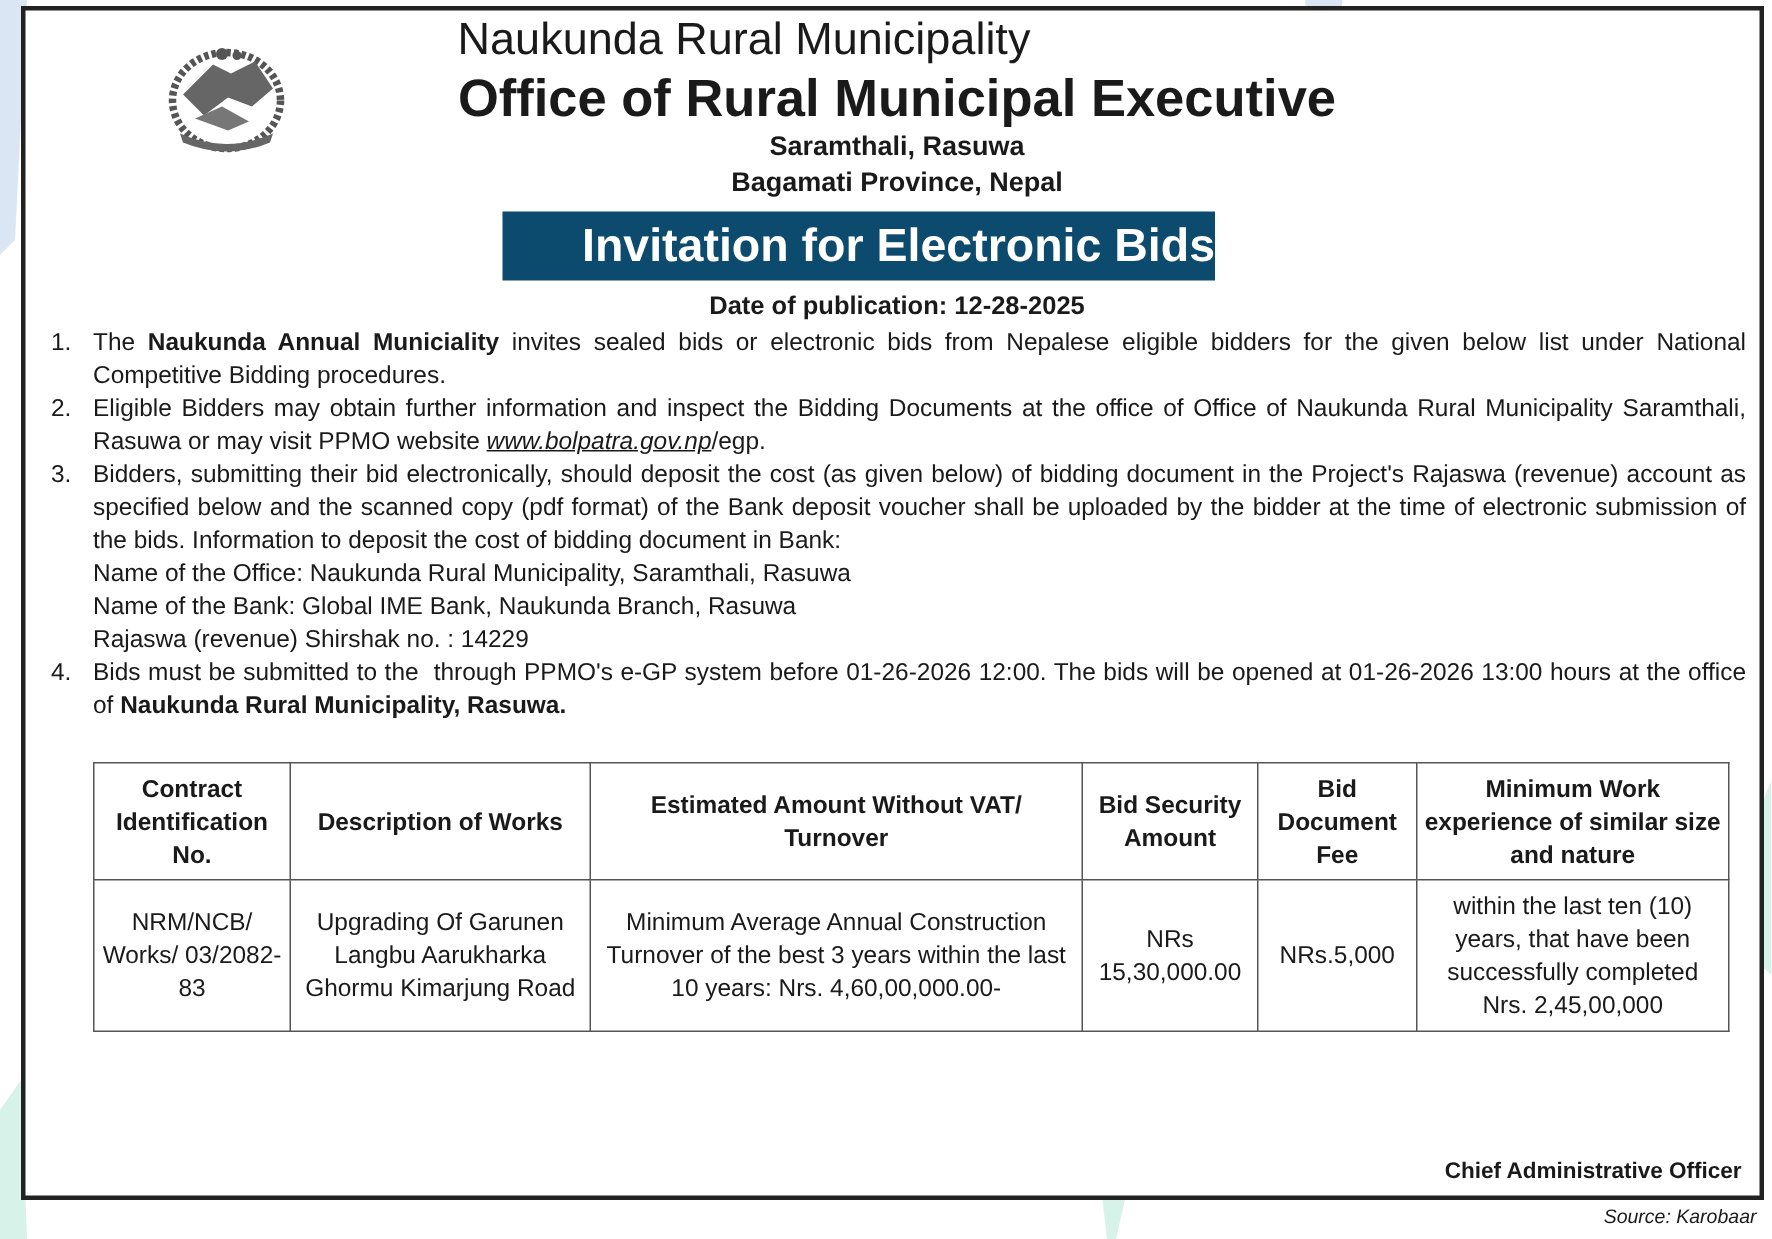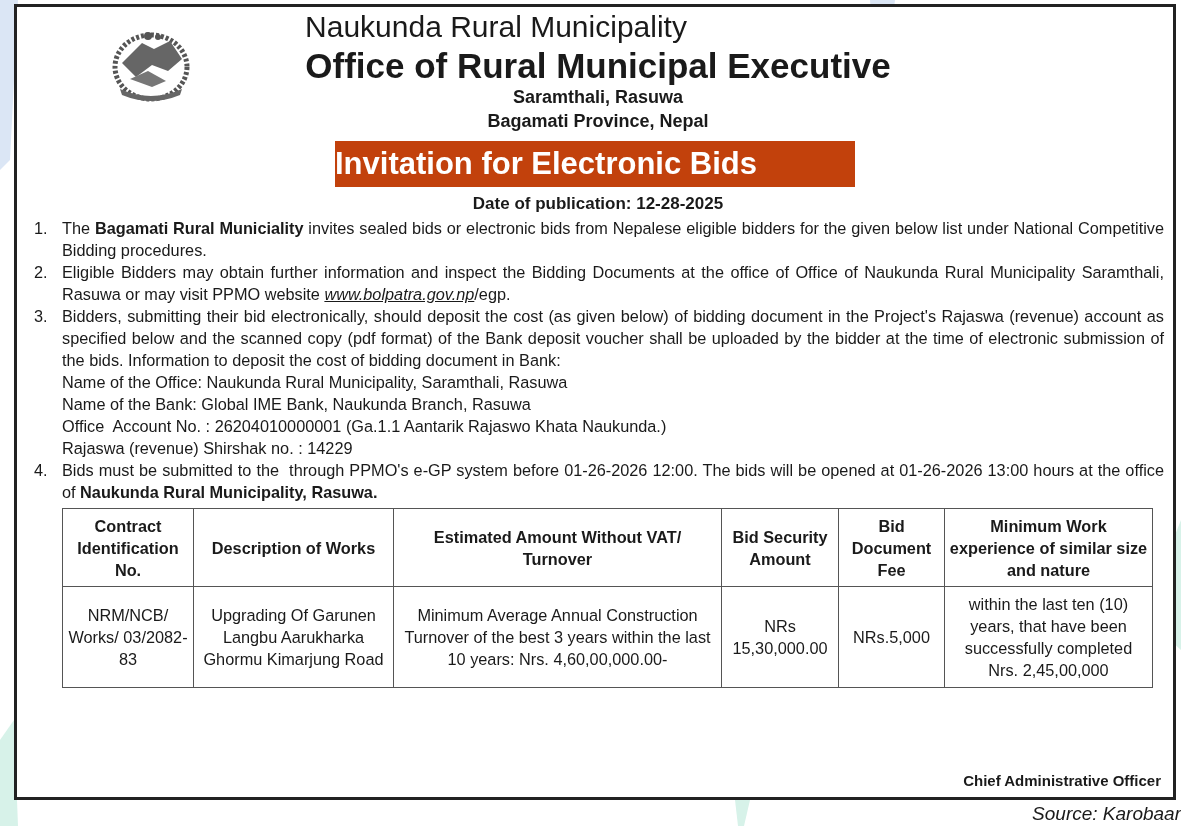--- a/index.html
+++ b/index.html
@@ -49,25 +49,25 @@
       font-size: 18px; font-weight: bold; text-align: center;
     }
     .h-line4 {
       position: absolute;
       left: 0; width: 1196px; top: 111px;
       font-size: 18px; font-weight: bold; text-align: center;
     }
     .title-bar {
       position: absolute;
       left: 335px; top: 141px;
-      width: 520px; height: 46px;
-      background: #c2410c;
+      width: 475px; height: 46px;
+      background: #0c4a6e;
       color: #fff;
       font-size: 31px; font-weight: bold;
-      text-align: left;
+      text-align: right;
       line-height: 46px;
     }
     .pubdate {
       position: absolute;
       left: 0; width: 1196px; top: 194px;
       font-size: 17px; font-weight: bold; text-align: center;
     }
     .body-text {
       position: absolute;
       left: 30px;
@@ -115,23 +115,23 @@
     .bidtable tr.r2 td { height: 96px; }
     .signature {
       position: absolute;
       right: 20px;
       top: 772px;
       font-size: 15px;
       font-weight: bold;
     }
     .source {
       position: absolute;
-      right: 0;
+      right: 10px;
       top: 803px;
-      font-size: 19px;
+      font-size: 13px;
       font-style: italic;
     }
     .wm {
       position: absolute;
       pointer-events: none;
     }
   </style>
 </head>
 <body>
 
@@ -158,32 +158,31 @@
 <div class="h-line2">Office of Rural Municipal Executive</div>
 <div class="h-line3">Saramthali, Rasuwa</div>
 <div class="h-line4">Bagamati Province, Nepal</div>
 
 <div class="title-bar">Invitation for Electronic Bids</div>
 <div class="pubdate">Date of publication: 12-28-2025</div>
 
 <div class="body-text">
   <div class="para justify">
     <span class="num">1.</span>
-    <span>The </span><b>Bagamati Rural Municiality</b><span> invites sealed bids or electronic bids from Nepalese eligible bidders for the given below list under National Competitive Bidding procedures.</span>
+    <span>The </span><b>Naukunda Annual Municiality</b><span> invites sealed bids or electronic bids from Nepalese eligible bidders for the given below list under National Competitive Bidding procedures.</span>
   </div>
   <div class="para justify">
     <span class="num">2.</span>
     <span>Eligible Bidders may obtain further information and inspect the Bidding Documents at the office of Office of Naukunda Rural Municipality Saramthali, Rasuwa or may visit PPMO website </span><span class="link">www.bolpatra.gov.np</span><span>/egp.</span>
   </div>
   <div class="para">
     <span class="num">3.</span>
     <div class="justify">Bidders, submitting their bid electronically, should deposit the cost (as given below) of bidding document in the Project's Rajaswa (revenue) account as specified below and the scanned copy (pdf format) of the Bank deposit voucher shall be uploaded by the bidder at the time of electronic submission of the bids. Information to deposit the cost of bidding document in Bank:</div>
     <div>Name of the Office: Naukunda Rural Municipality, Saramthali, Rasuwa</div>
     <div>Name of the Bank: Global IME Bank, Naukunda Branch, Rasuwa</div>
-    <div style="white-space:pre;">Office  Account No. : 26204010000001 (Ga.1.1 Aantarik Rajaswo Khata Naukunda.)</div>
     <div>Rajaswa (revenue) Shirshak no. : 14229</div>
   </div>
   <div class="para justify">
     <span class="num">4.</span>
     <span style="white-space:pre-wrap;">Bids must be submitted to the  through PPMO's e-GP system before 01-26-2026 12:00. The bids will be opened at 01-26-2026 13:00 hours at the office of </span><b>Naukunda Rural Municipality, Rasuwa.</b>
   </div>
 </div>
 
 <table class="bidtable">
   <colgroup>

